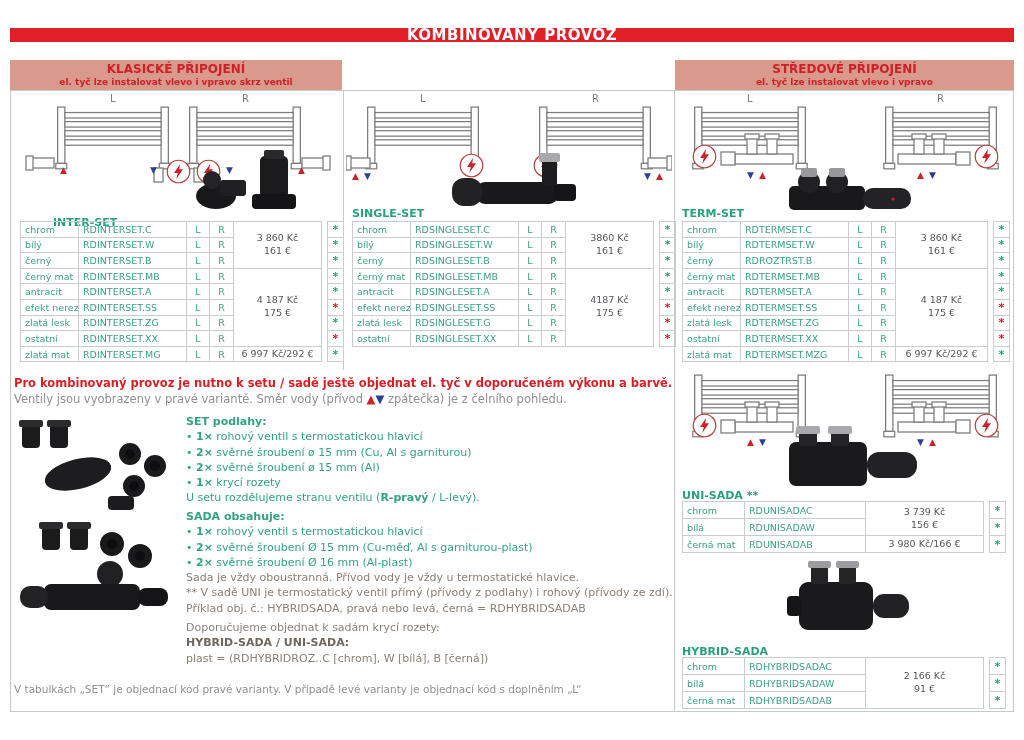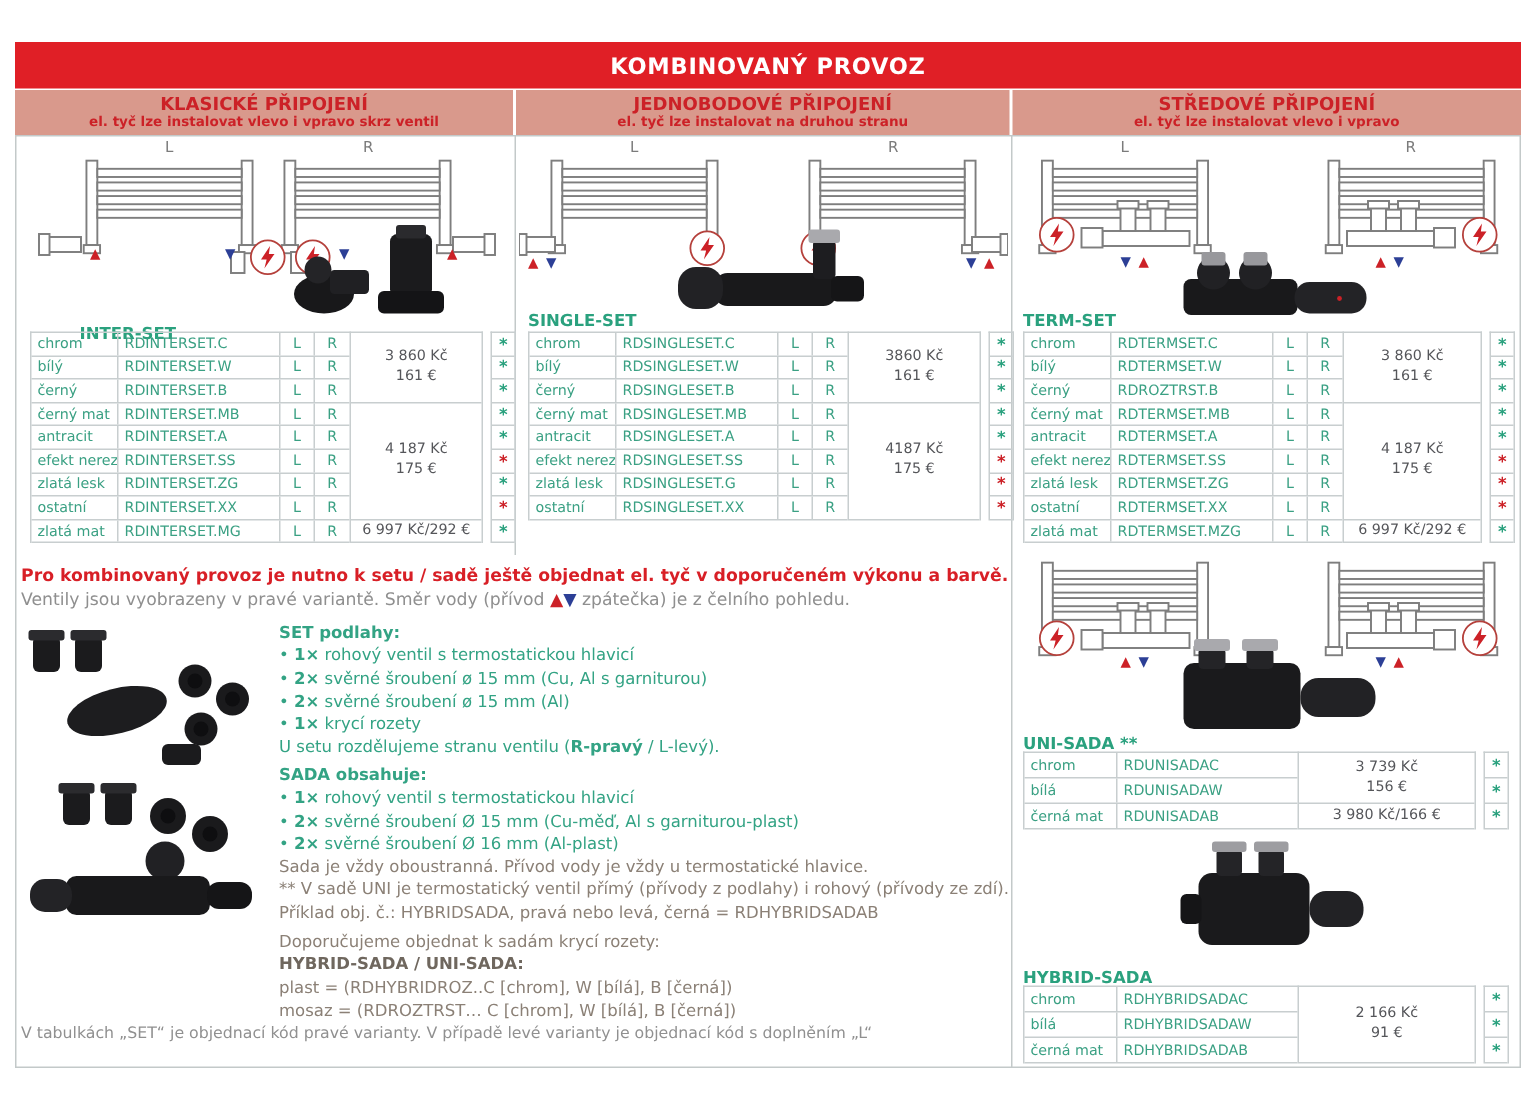--- a/index.html
+++ b/index.html
@@ -1,20 +1,20 @@
 <!DOCTYPE html>
 <html><head>
 <meta charset="utf-8">
 <style>
   html,body{margin:0;padding:0;background:#ffffff;}
   .page{position:relative;width:1024px;height:740px;background:#fff;
         font-family:"DejaVu Sans","Liberation Sans",sans-serif;overflow:hidden;}
 
   
-  .titlebar{position:absolute;left:10px;top:28px;width:1004px;height:31px;background:#e01f26;
+  .titlebar{position:absolute;left:10px;top:28px;width:1004px;height:14px;background:#e01f26;
             color:#fff;font-weight:bold;font-size:15px;letter-spacing:.5px;
             display:flex;align-items:center;justify-content:center;}
   .colhead{position:absolute;top:60px;height:30px;background:#d9998c;color:#cc2127;
            display:flex;flex-direction:column;align-items:center;justify-content:center;line-height:1.25;}
   .colhead .h1{font-weight:bold;font-size:12px;}
   .colhead .h2{font-weight:bold;font-size:9px;}
 
   
   .frame{position:absolute;left:10px;top:90px;width:1004px;height:622px;
          border:1px solid #c3c9c9;box-sizing:border-box;}
@@ -96,24 +96,20 @@
       </symbol>
     </defs>
   </svg>
 
   <div class="titlebar">KOMBINOVANÝ PROVOZ</div>
 
   <div class="colhead" style="left:10px;width:332px;">
     <div class="h1">KLASICKÉ PŘIPOJENÍ</div>
     <div class="h2">el. tyč lze instalovat vlevo i vpravo skrz ventil</div>
   </div>
-  <div class="colhead" style="left:344px;width:329px;">
-    <div class="h1">JEDNOBODOVÉ PŘIPOJENÍ</div>
-    <div class="h2">el. tyč lze instalovat na druhou stranu</div>
-  </div>
   <div class="colhead" style="left:675px;width:339px;">
     <div class="h1">STŘEDOVÉ PŘIPOJENÍ</div>
     <div class="h2">el. tyč lze instalovat vlevo i vpravo</div>
   </div>
 
   <div class="frame"></div>
   <div class="vline" id="vline1"></div>
   <div class="vline" id="vline2"></div>
 
   <div class="diagram" style="left:14px;top:94px;width:326px;height:124px;">
@@ -773,20 +769,19 @@
       </div>
     <div class="brown">Sada je vždy oboustranná. Přívod vody je vždy u termostatické hlavice.</div>
     <div class="brown">** V sadě UNI je termostatický ventil přímý (přívody z podlahy) i rohový (přívody ze zdí).</div>
     <div class="brown">Příklad obj. č.: HYBRIDSADA, pravá nebo levá, černá = RDHYBRIDSADAB</div>
   </div>
 
   <div class="brownblock" style="top:620px;">
     <div>Doporučujeme objednat k sadám krycí rozety:</div>
     <div class="bold2">HYBRID-SADA / UNI-SADA:</div>
     <div>plast = (RDHYBRIDROZ..C [chrom], W [bílá], B [černá])</div>
-    <div>mosaz = (RDROZTRST… C [chrom], W [bílá], B [černá])</div>
   </div>
 
   <div class="footer">
     <div>V tabulkách „SET“ je objednací kód pravé varianty. V případě levé varianty je objednací kód s doplněním „L“</div>
   </div>
 
 </div>
 
 </body></html>

